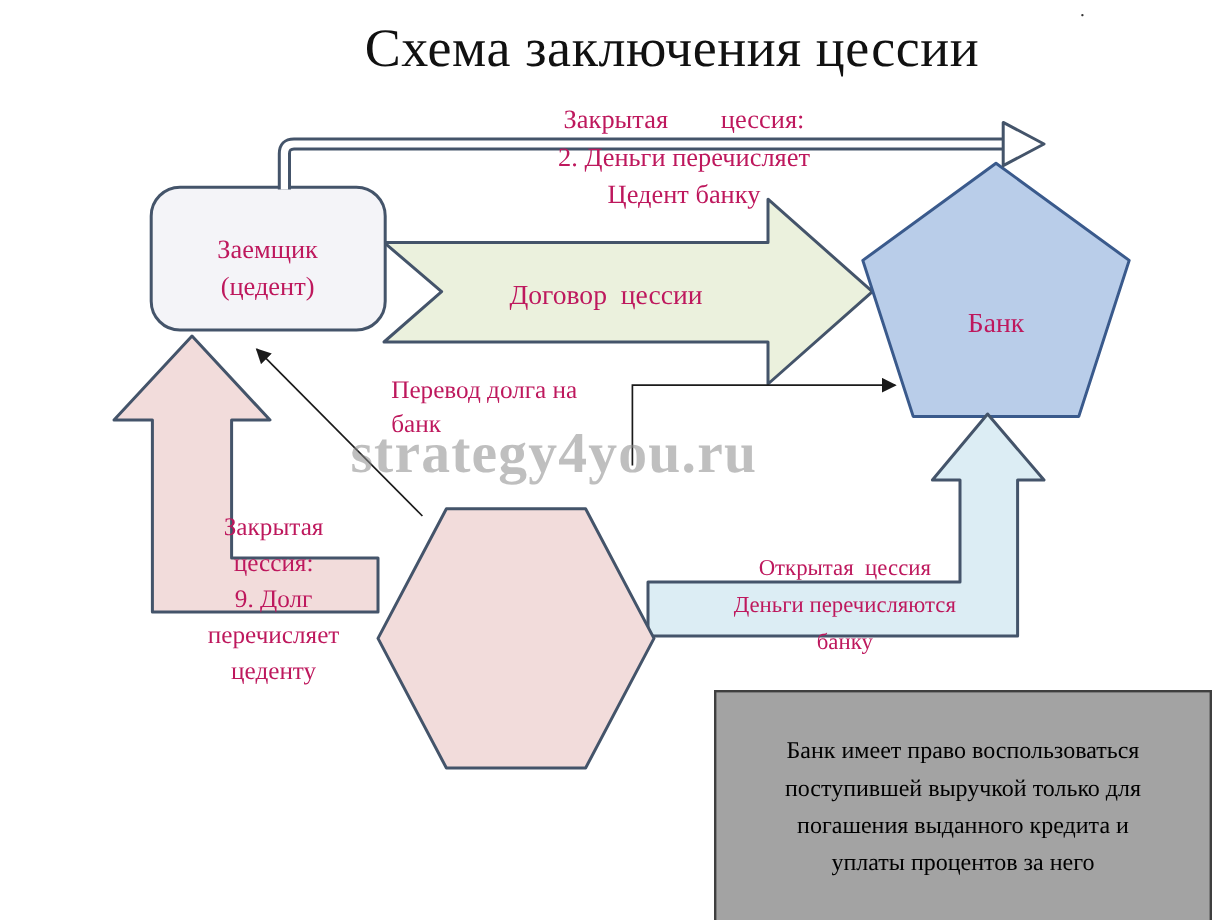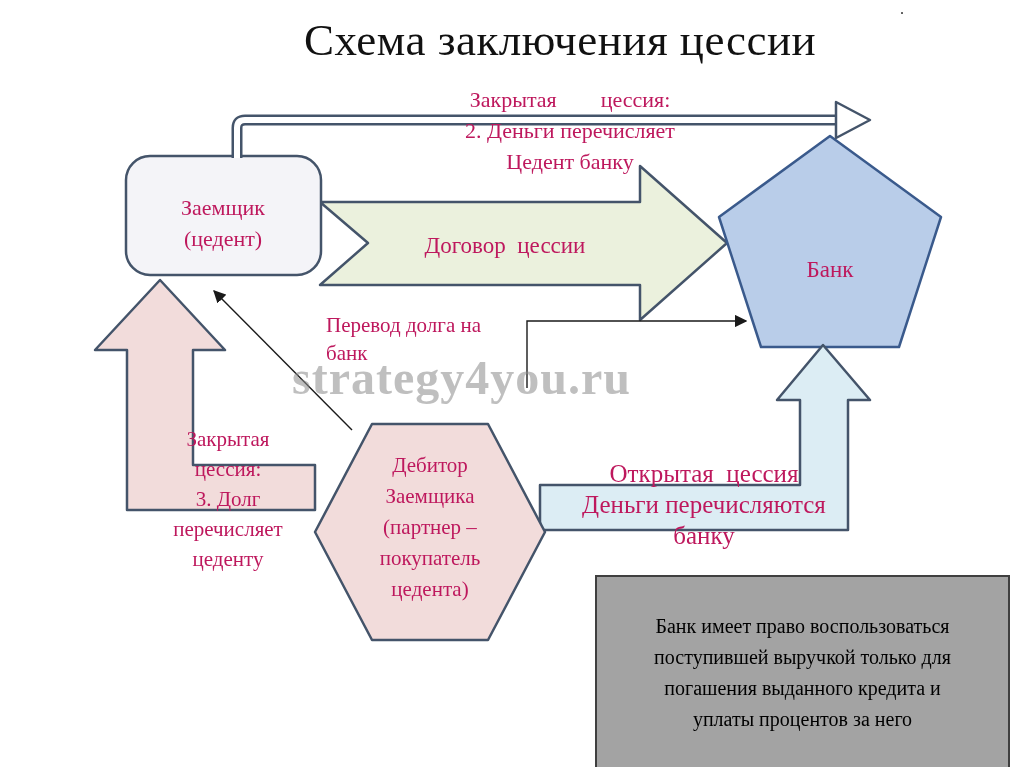--- a/index.html
+++ b/index.html
@@ -11,21 +11,21 @@
   .label { font-size:21px; line-height:1.45; text-align:center; color:#be185d; }
   .title { width:100%; top:14px; left:0; text-align:center; font-size:45px; font-weight:400; color:#111; letter-spacing:0.5px;margin-left:48px; }
   .shapes { top:0; left:0; width:1024px; height:767px; }
   .top-label   { left:385px; top:84px;  width:370px; line-height:31px; font-size:22px; }
   .borrower-label { left:125px; top:192px; width:196px; font-size:22px; line-height:31px; }
   .contract-label { left:360px; top:229px; width:290px; font-size:23px; }
   .bank-label  { left:760px; top:253px; width:140px; font-size:23px; }
   .transfer-label { left:286px; top:311px; width:210px; font-size:21px; line-height:28px; text-align:left;margin-left:40px; }
   .closed-left-label { left:138px; top:424px; width:180px; font-size:21px; line-height:30px; }
   .debtor-label { left:328px; top:450px; width:204px; font-size:21px; line-height:31px; }
-  .open-label  { left:550px; top:458px; width:308px; font-size:25px; line-height:31px; }
+  .open-label  { left:550px; top:458px; width:308px; font-size:19px; line-height:31px; }
   .note-box { left:595px; top:575px; width:415px; height:195px; background:#a3a3a3; border:2px solid #3f3f3f; display:flex; align-items:center; justify-content:center; }
   .note-text { font-size:20px; line-height:31px; text-align:center; padding:0 8px; }
   .watermark { left:292px; top:350px; font-size:48px; font-weight:700; color:#8c8c8c; opacity:0.55; letter-spacing:1px; }
   .stray-dot { left:900px; top:0px; font-size:16px; color:#333; }
 </style>
 </head>
 <body>
 
 <div class="canvas">
 
@@ -66,28 +66,23 @@
 2. Деньги перечисляет
 Цедент банку</div>
   <div class="abs label pre contract-label">Договор  цессии</div>
   <div class="abs label pre borrower-label">Заемщик
 (цедент)</div>
   <div class="abs label pre bank-label">Банк</div>
   <div class="abs label pre transfer-label">Перевод долга на
 банк</div>
   <div class="abs label pre closed-left-label">Закрытая
 цессия:
-3. Долг
+9. Долг
 перечисляет
 цеденту</div>
-  <div class="abs label pre debtor-label">Дебитор
-Заемщика
-(партнер –
-покупатель
-цедента)</div>
   <div class="abs label pre open-label">Открытая  цессия
 Деньги перечисляются
 банку</div>
 
   <div class="abs note-box">
     <div class="note-text pre">Банк имеет право воспользоваться
 поступившей выручкой только для
 погашения выданного кредита и
 уплаты процентов за него</div>
   </div>

